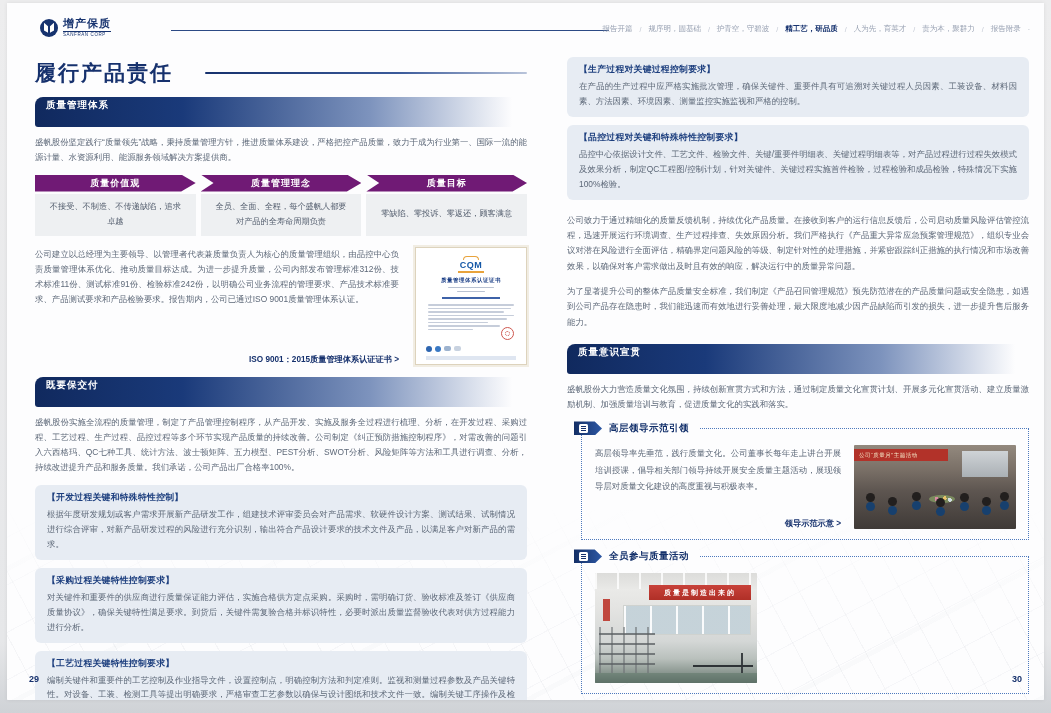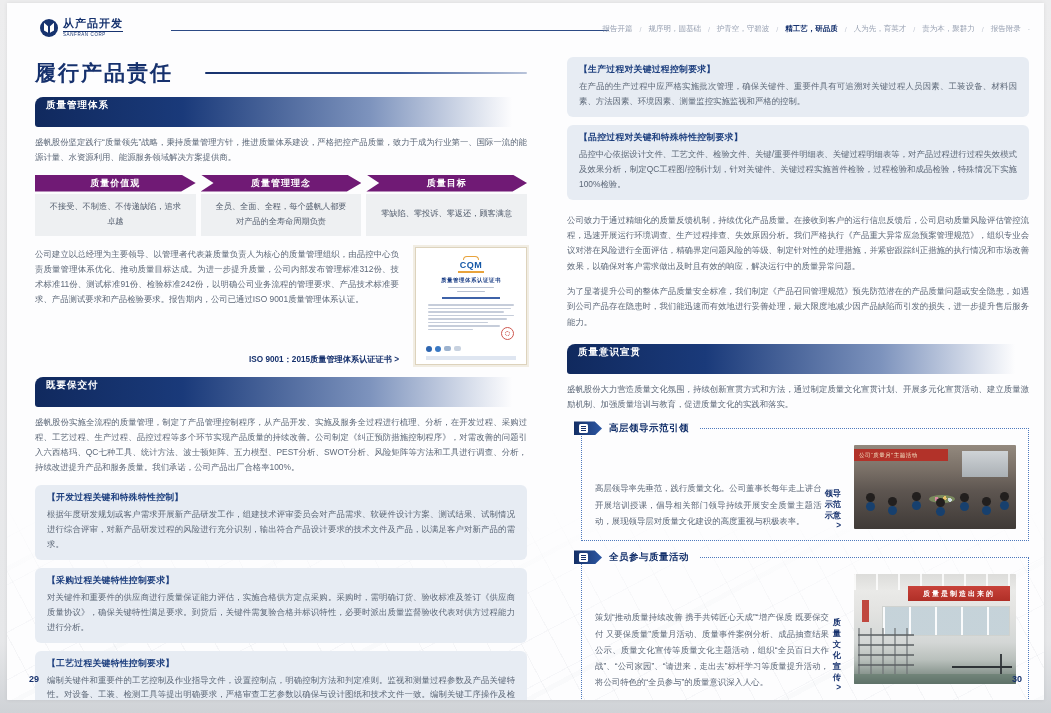--- a/index.html
+++ b/index.html
@@ -87,21 +87,21 @@
   
   .case { position:relative; border:1.5px dotted #4d79bd; margin:16px 0 0 14px; padding:16px 12px 10px 13px; }
   .case-head { position:absolute; top:-8px; left:-8px; display:flex; align-items:center; gap:7px; background:#fdfdfe; padding-right:10px; }
   .pennant { width:28px; height:14px; background:linear-gradient(90deg,#142f66,#2d58a4); clip-path:polygon(0 0,74% 0,100% 50%,74% 100%,0 100%);
     display:flex; align-items:center; padding-left:5px; }
   .doc-glyph { width:9px; height:9px; background:#fff; border-radius:1.5px;
     background-image:linear-gradient(#16316d,#16316d),linear-gradient(#16316d,#16316d),linear-gradient(#16316d,#16316d);
     background-repeat:no-repeat; background-size:5px 1px; background-position:2px 2.5px,2px 4.5px,2px 6.5px; }
   .case-title { font-size:9.5px; font-weight:bold; color:#13306b; letter-spacing:.5px; }
   .case-body { display:flex; gap:13px; }
-  .case-text { flex:1; display:flex; flex-direction:row;margin-top:35px; }
+  .case-text { flex:1; display:flex; flex-direction:column; }
   .case-text p { font-size:8.4px; color:#5d6878; line-height:1.92; text-align:justify; }
   .case-caption { margin-top:auto; padding-top:8px; text-align:right; font-size:8.2px; font-weight:bold; color:#16316d; cursor:pointer; }
 
   
   .photo { flex:none; position:relative; overflow:hidden; border-radius:1px; }
   .photo-meeting { width:162px; height:84px; background:linear-gradient(180deg,#93897e 0%,#7b7168 28%,#5d5550 55%,#3f3a37 100%); }
   .photo-meeting .red-banner { position:absolute; left:0; top:4px; width:58%; height:12px; background:#b23229; color:#f5e8c8;
     font-size:5.5px; line-height:12px; padding-left:5px; letter-spacing:.5px; white-space:nowrap; overflow:hidden; }
   .photo-meeting .screen { position:absolute; right:8px; top:6px; width:46px; height:26px; background:linear-gradient(180deg,#cfd3d6,#aab0b5); }
   .heads { position:absolute; left:0; right:0; bottom:6px; height:34px; }
@@ -134,21 +134,21 @@
 
 <div class="canvas">
   <div class="spread">
     <div class="bg-pattern"></div>
     <div class="bg-fade"></div>
 
     <div class="masthead">
       <div class="logo">
         <span class="logo-badge"></span>
         <span class="logo-text">
-          <span class="logo-name">从产品开发</span>
+          <span class="logo-name">增产保质</span>
           <span class="logo-sub">SANFRAN CORP</span>
         </span>
       </div>
       <div class="head-rule"></div>
       <div class="mast-nav">
         <span class="nav-item">报告开篇</span>
         <span class="sep">/</span>
         <span class="nav-item">规序明，固基础</span>
         <span class="sep">/</span>
         <span class="nav-item">护青空，守碧波</span>
@@ -287,24 +287,20 @@
       </div>
 
       <div class="case">
         <div class="case-head">
           <span class="pennant">
               <span class="doc-glyph"></span>
             </span>
           <span class="case-title">全员参与质量活动</span>
         </div>
         <div class="case-body">
-          <div class="case-text">
-            <p>策划“推动质量持续改善 携手共铸匠心天成”“增产保质 既要保交付 又要保质量”质量月活动、质量事件案例分析、成品抽查结果公示、质量文化宣传等质量文化主题活动，组织“全员百日大作战”、“公司家园”、“请进来，走出去”标杆学习等质量提升活动，将公司特色的“全员参与”的质量意识深入人心。</p>
-            <div class="case-caption">质量文化宣传 &gt;</div>
-          </div>
           <div class="photo photo-factory">
             <div class="ceiling"></div>
             <div class="red-banner">质量是制造出来的</div>
             <div class="windows"></div>
             <div class="poster"></div>
             <div class="rack"></div>
             <div class="stanchion"></div>
             <div class="belt"></div>
             <div class="floor"></div>
           </div>

